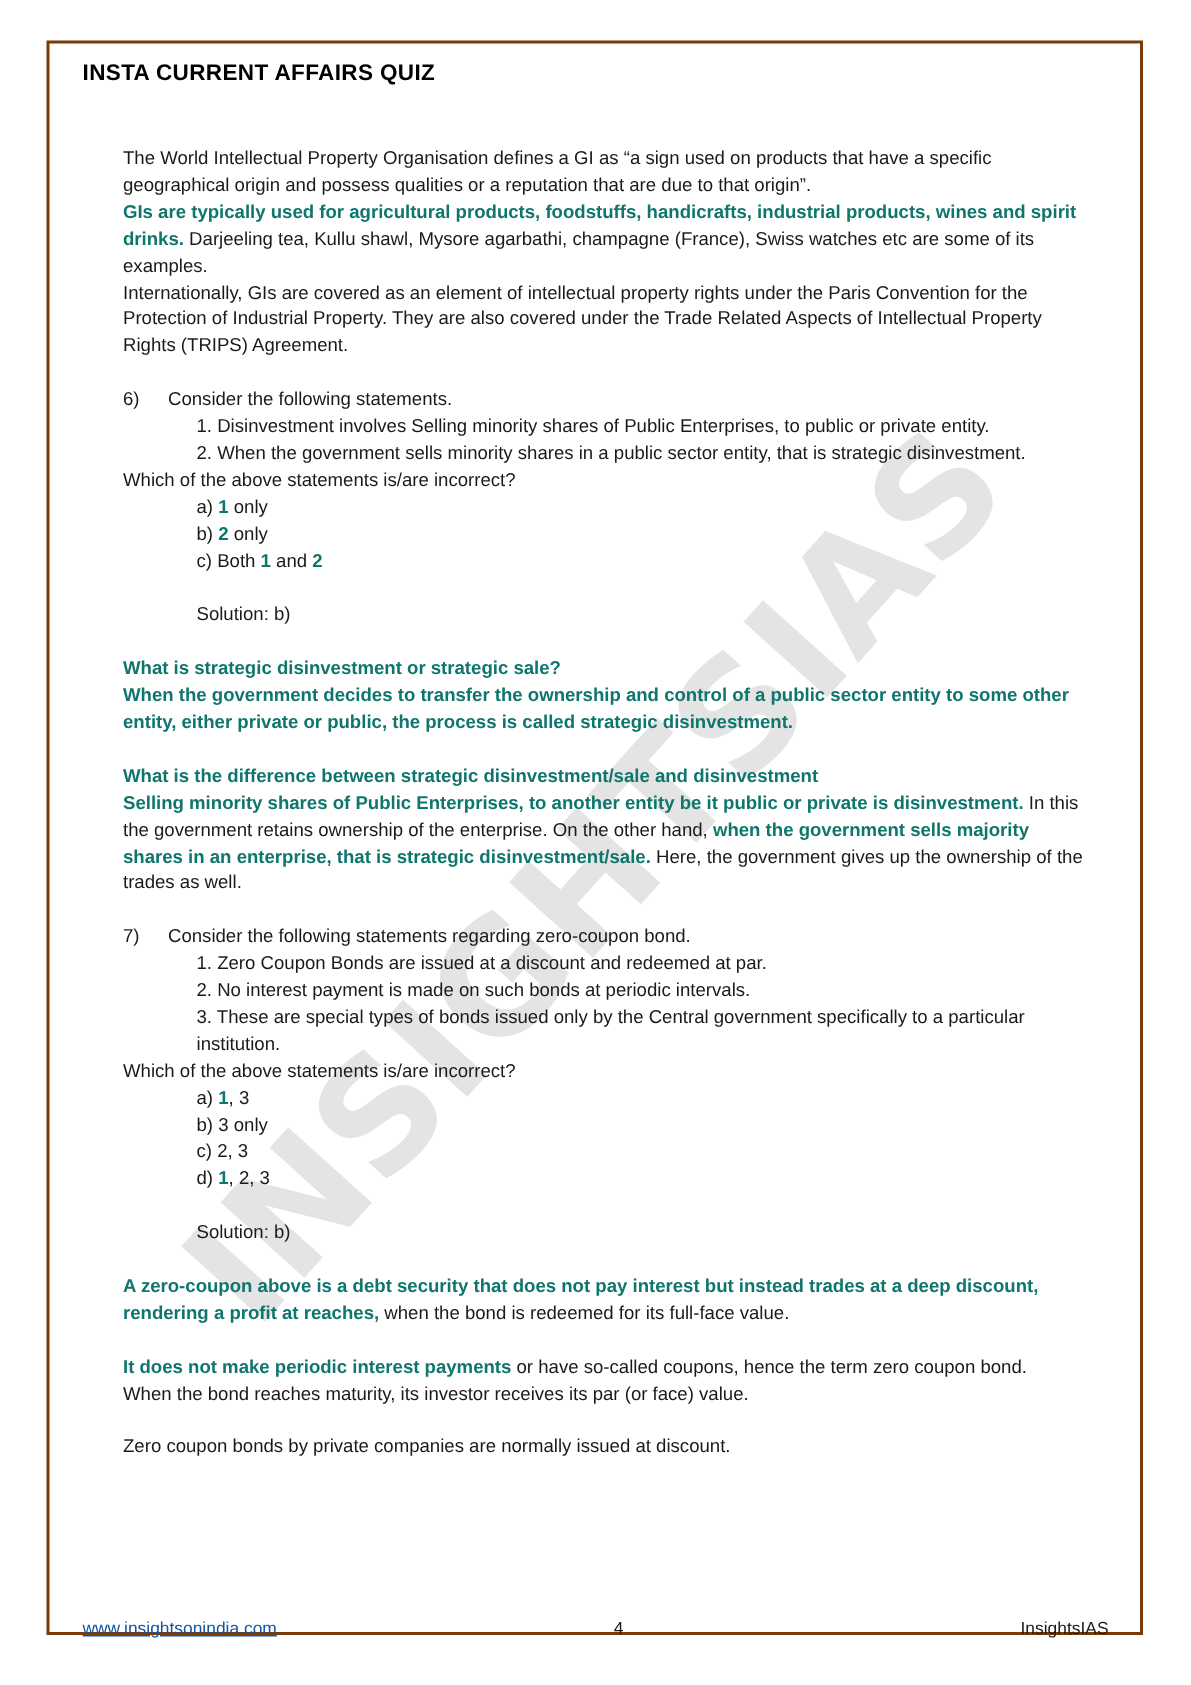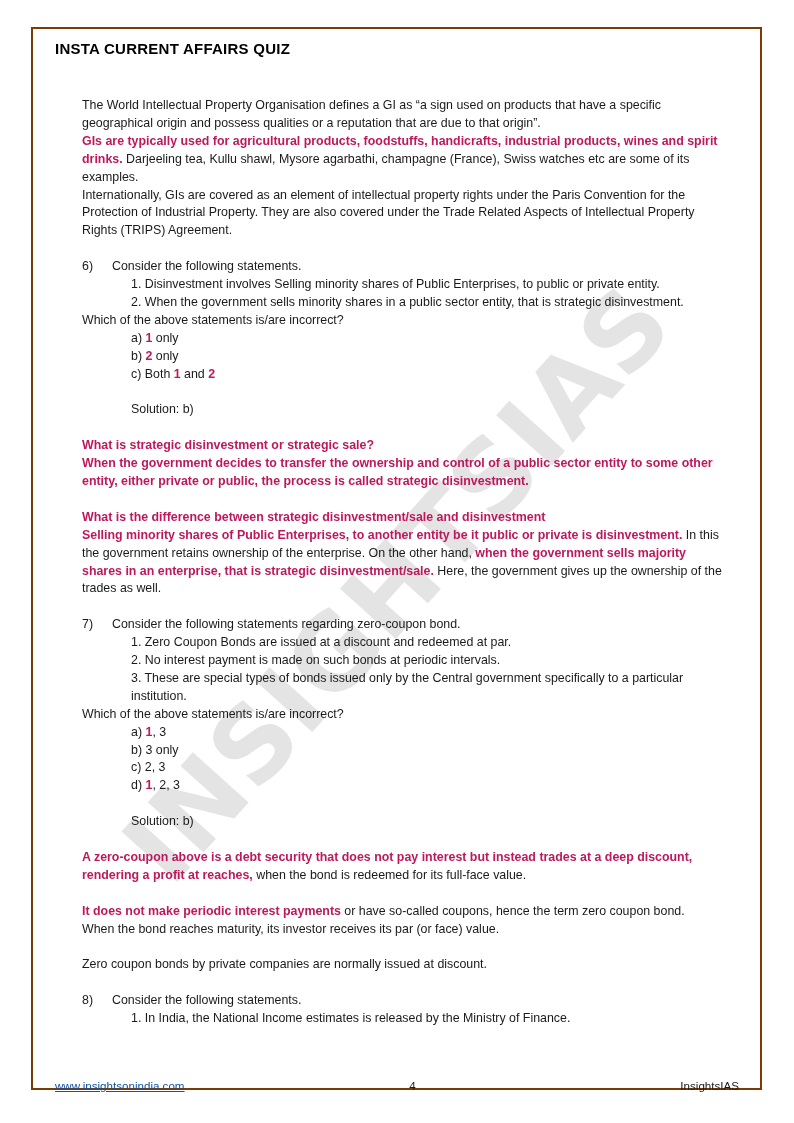--- a/index.html
+++ b/index.html
@@ -55,21 +55,21 @@
 
   .body{
     font-size:12.4px;
     line-height:17.9px;
     color:#1a1a1a;
     text-align:left;
     margin-left:27px;
   }
   .body p{margin:0;}
   .ln{display:block;}
-  .b{font-weight:700;color:#be185d;}
+  .b{font-weight:700;color:#0f766e;}
   .ind1{padding-left:49px;}
   .qnum{display:inline-block;width:30px;}
   .gap{height:17.9px;}
 
   
   .footer{
     position:absolute;
     left:55px;
     bottom:31px;
     width:684px;
@@ -173,24 +173,20 @@
       </p>
 
       <div class="gap"></div>
 
       <p>
         <span class="ln">Zero coupon bonds by private companies are normally issued at discount.</span>
       </p>
 
       <div class="gap"></div>
 
-      <p>
-        <span class="ln"><span class="qnum">8)</span><span>Consider the following statements.</span></span>
-        <span class="ln ind1">1. In India, the National Income estimates is released by the Ministry of Finance.</span>
-      </p>
 
     </div>
   </div>
 
   <div class="footer">
     <div class="f-left"><a href="#">www.insightsonindia.com</a></div>
     <div class="f-center">4</div>
     <div class="f-right">InsightsIAS</div>
   </div>
 

